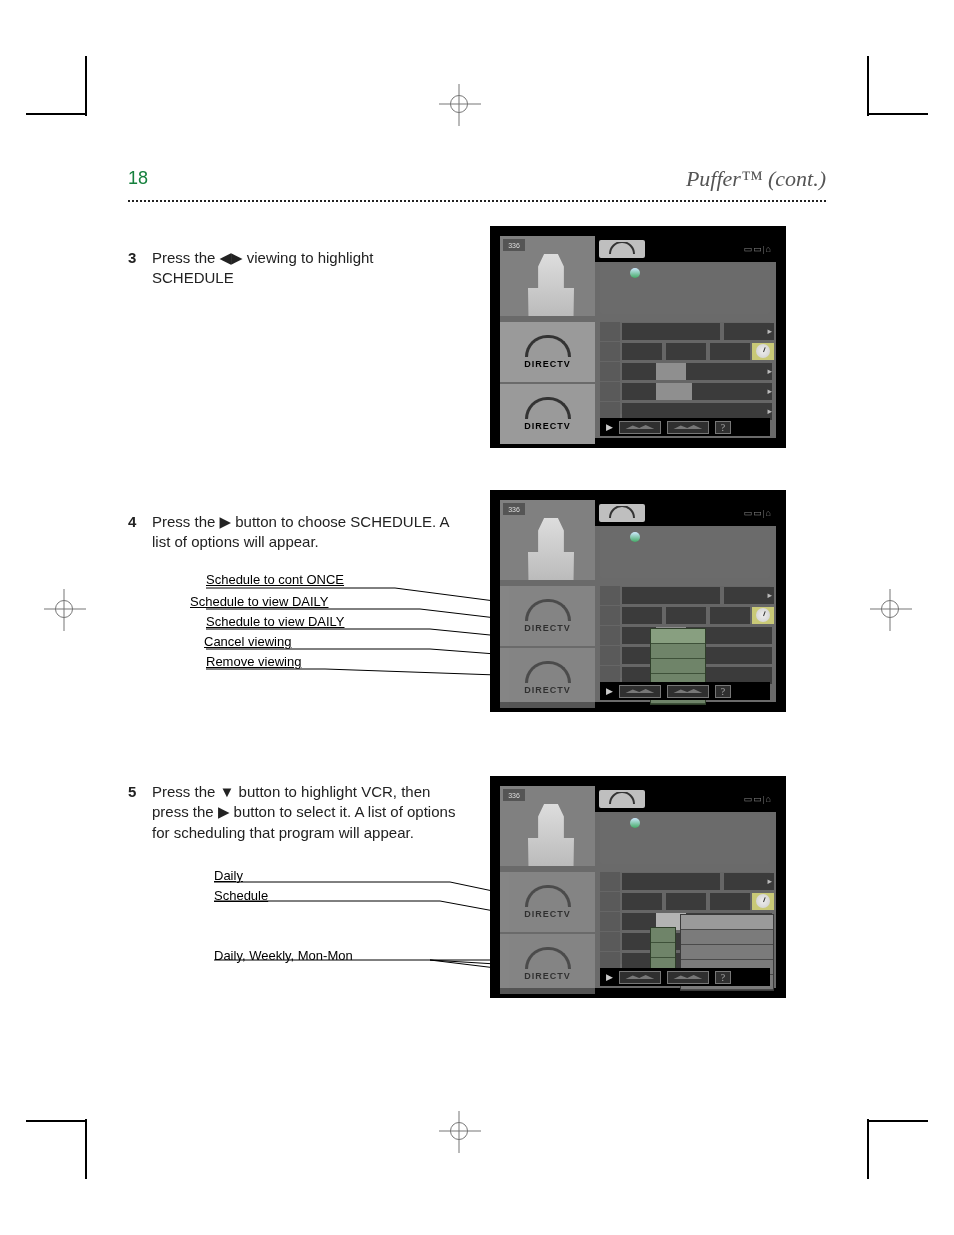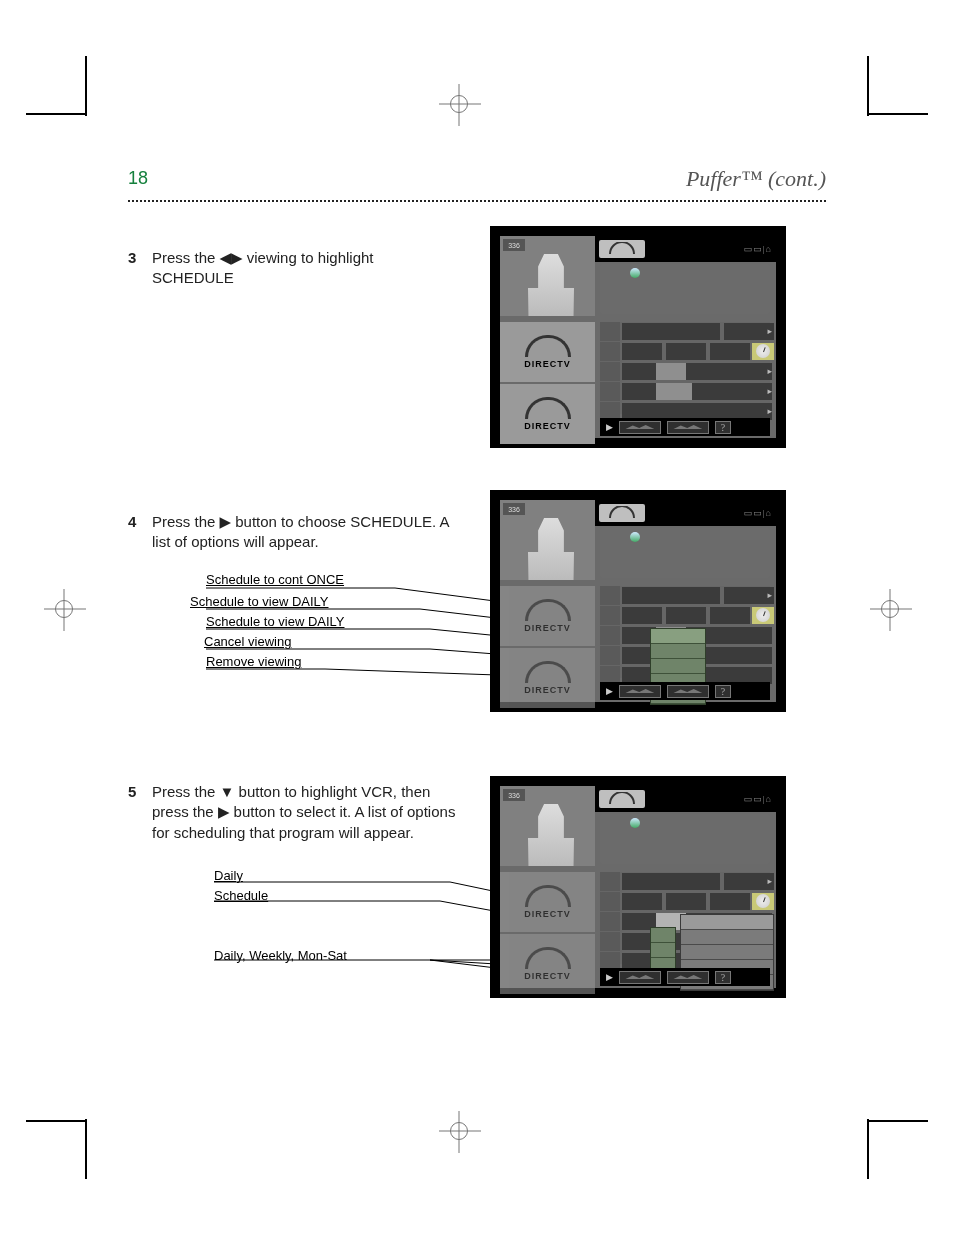--- a/index.html
+++ b/index.html
@@ -142,21 +142,21 @@
     <div class="step">
       <div class="n">5</div>
       <div class="t">
         <span>Press the ▼ button to highlight VCR, then press the </span><span class="arrow">▶</span><span> button to select it. A list of options for scheduling that program will appear.</span>
       </div>
     </div>
   </div>
 
   <div class="callout-lbl underline" style="top:868px;left:214px">Daily</div>
   <div class="callout-lbl underline" style="top:888px;left:214px">Schedule</div>
-  <div class="callout-lbl" style="top:948px;left:214px">Daily, Weekly, Mon-Sat</div>
+  <div class="callout-lbl" style="top:948px;left:214px">Daily, Weekly, Mon-Mon</div>
   <svg class="leaders" style="top:860px;left:210px" width="490" height="140">
     <g stroke="#000" stroke-width="1" fill="none">
       <line x1="4" y1="22" x2="50" y2="22"></line>
         <line x1="50" y1="22" x2="240" y2="22"></line>
         <line x1="240" y1="22" x2="468" y2="70"></line>
       <line x1="4" y1="41" x2="230" y2="41"></line>
         <line x1="230" y1="41" x2="468" y2="85"></line>
       <line x1="4" y1="100" x2="220" y2="100"></line>
         <line x1="220" y1="100" x2="468" y2="100"></line>
       <line x1="220" y1="100" x2="468" y2="115"></line>

